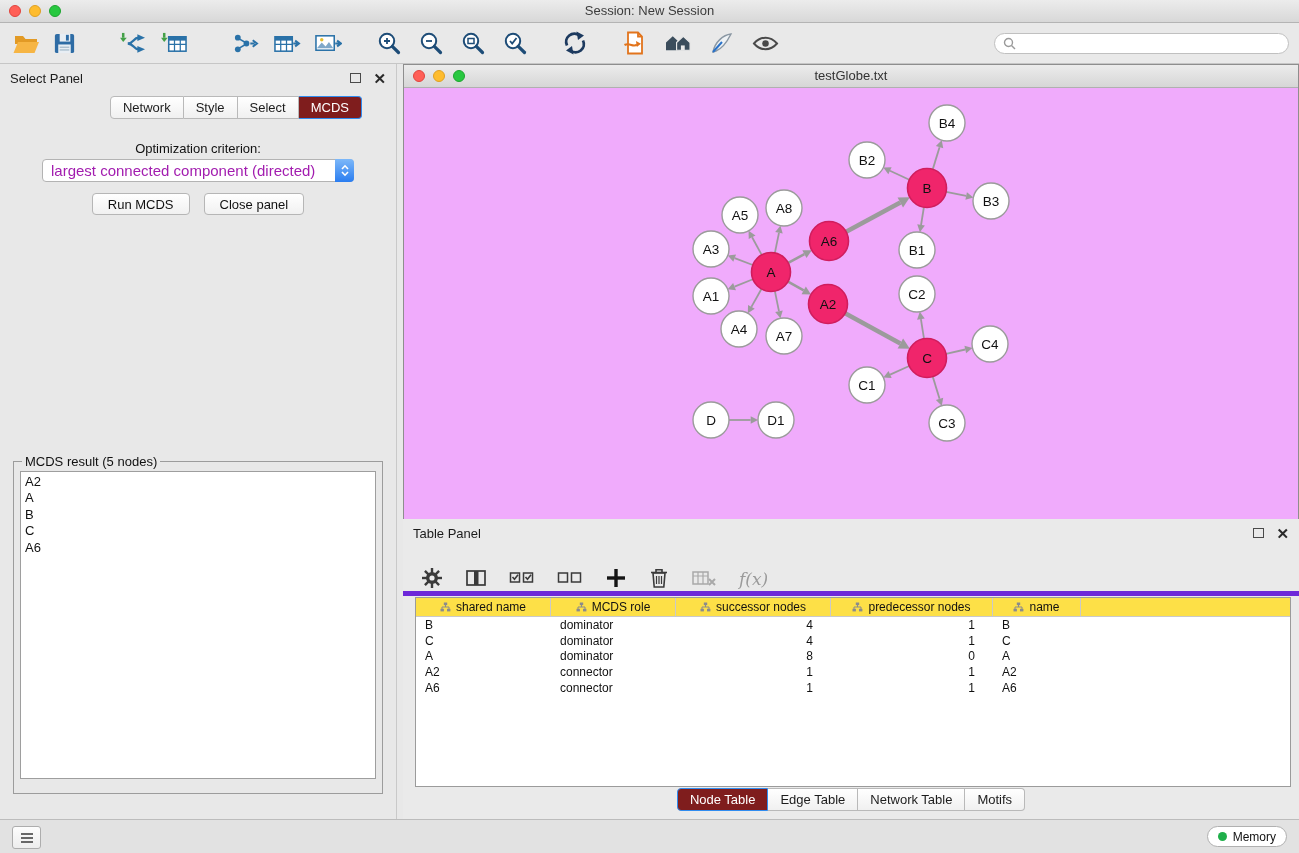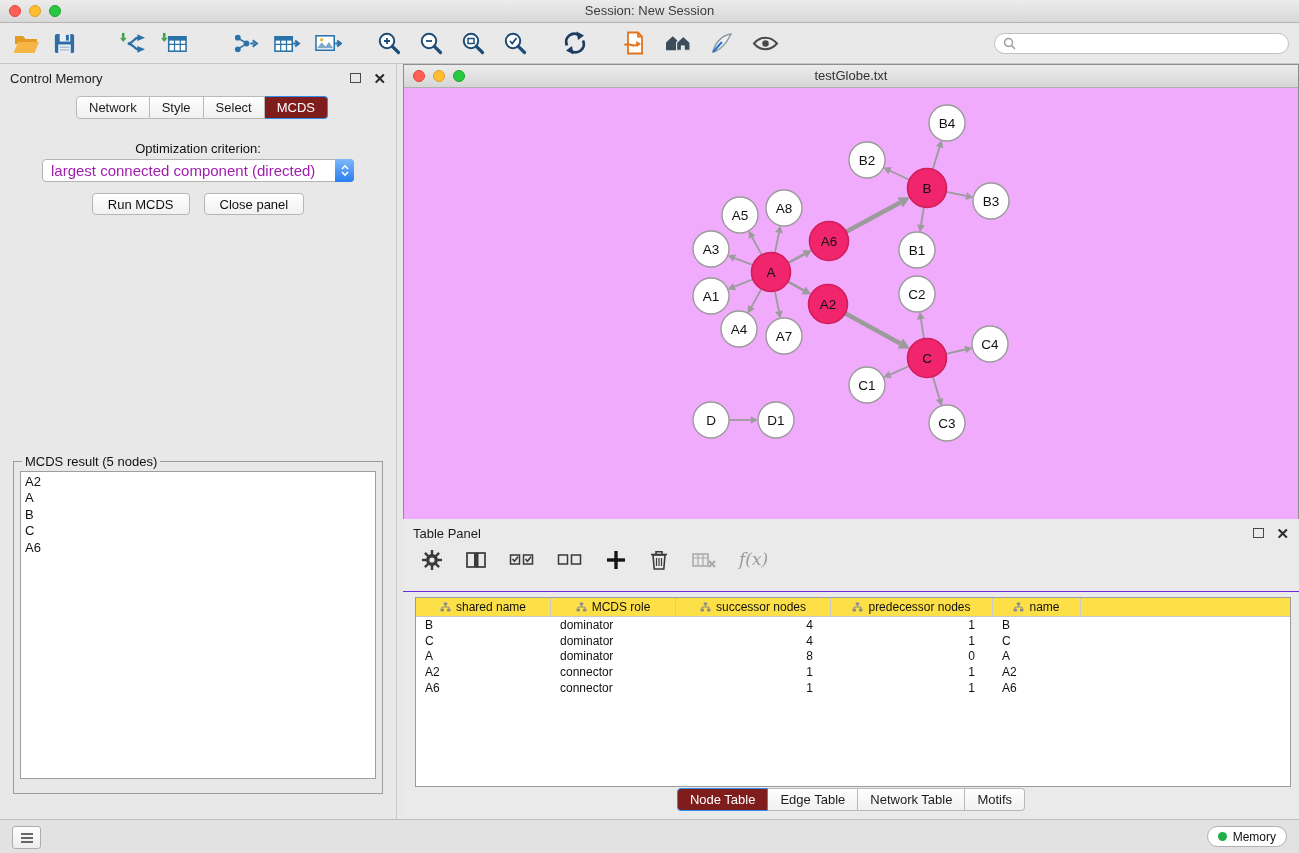--- a/index.html
+++ b/index.html
@@ -17,21 +17,21 @@
   .tbtn{background:none;border:none;padding:2px;display:flex;align-items:center;cursor:pointer;}
   .mr8{margin-right:8px}.mr12{margin-right:12px}.mr30{margin-right:30px}.mr38{margin-right:38px}
   .searchbox{margin-left:auto;width:295px;height:21px;border:1px solid #c0c0c0;border-radius:11px;background:#fff;display:flex;align-items:center;padding:0 8px;box-sizing:border-box;}
   .searchbox input{border:none;outline:none;flex:1;font-size:12px;background:transparent;margin-left:5px;font-family:"Liberation Sans",sans-serif;}
   
   .control-panel{position:absolute;left:0;top:64px;width:397px;bottom:33px;background:#e8e8e8;border-right:1px solid #c9c9c9;box-sizing:border-box;}
   .panel-header{height:28px;display:flex;align-items:center;padding:0 10px;font-size:13px;color:#1c1c1c;}
   .panel-header .spacer{flex:1;}
   .float-icon{width:9px;height:8px;border:1.4px solid #4a4a4a;display:inline-block;margin-right:12px;}
   .close-icon{font-size:15px;font-weight:bold;color:#2a2a2a;line-height:1;cursor:pointer;}
-  .cp-tabs{display:flex;margin:4px 0 0 76px;}
+  .cp-tabs{display:flex;margin:4px 0 0 76px;justify-content:center;}
   .seg-tab{height:21px;line-height:21px;padding:0 12px;font-size:13px;background:linear-gradient(#ffffff,#f0f0f0);border:1px solid #b9b9b9;border-left:none;color:#1c1c1c;cursor:pointer;}
   .seg-tab:first-child{border-left:1px solid #b9b9b9;border-radius:4px 0 0 4px;}
   .seg-tab:last-child{border-radius:0 4px 4px 0;}
   .seg-tab.active{background:#7f1d1d;border-color:#2f8cf0;color:#fff;}
   .opt-label{text-align:center;font-size:13px;color:#111;margin-top:22px;}
   .select{margin:3px auto 0;width:312px;height:23px;border:1px solid #b3b3b3;border-radius:4px;background:#fff;display:flex;align-items:center;box-sizing:border-box;cursor:pointer;}
   .select .sel-text{flex:1;font-size:15px;color:#a21caf;padding-left:8px;white-space:nowrap;overflow:hidden;}
   .stepper{width:19px;height:23px;margin-right:-1px;background:linear-gradient(#7db8f9,#2a7df0);border-radius:0 4px 4px 0;display:flex;align-items:center;justify-content:center;}
   .btn-row{display:flex;justify-content:center;gap:14px;margin-top:11px;}
   .btn{height:22px;padding:0 15px;font-size:13px;color:#111;background:linear-gradient(#ffffff,#f1f1f1);border:1px solid #b6b6b6;border-radius:4px;cursor:pointer;font-family:"Liberation Sans",sans-serif;}
@@ -40,21 +40,21 @@
   .mcds-list{background:#fff;border:1px solid #9e9e9e;width:100%;height:308px;box-sizing:border-box;overflow:hidden;padding:2px 4px;font-size:13px;line-height:16.4px;color:#111;}
   
   .net-window{position:absolute;left:403px;top:64px;width:896px;height:582px;border:1px solid #8e8e8e;box-sizing:border-box;background:#fff;}
   .net-titlebar{position:relative;height:22px;background:linear-gradient(#ececec,#d6d6d6);border-bottom:1px solid #b0b0b0;}
   .net-titlebar .title{text-align:center;font-size:13px;line-height:22px;color:#333;}
   .net-canvas{position:absolute;top:23px;left:0;right:0;bottom:0;background:#f0abfc;}
   .net-canvas svg{display:block;width:100%;height:100%;}
   .resize-grip{position:absolute;right:1px;bottom:1px;width:11px;height:11px;background:repeating-linear-gradient(135deg,transparent 0 2px,#b5b5b5 2px 3px);}
   
   .table-panel{position:absolute;left:403px;top:519px;width:896px;bottom:33px;background:#eaeaea;box-sizing:border-box;}
-  .tp-toolbar{height:44px;display:flex;align-items:flex-start;padding:0 16px;gap:18px;border-bottom:1px solid #6d28d9;}
+  .tp-toolbar{height:44px;display:flex;align-items:flex-end;padding:0 16px;gap:18px;border-bottom:5px solid #6d28d9;}
   .fx{font-family:"DejaVu Serif",serif;font-style:italic;font-size:17px;color:#9a9a9a;}
   .tp-tablewrap{position:absolute;left:12px;right:8px;top:78px;height:188px;background:#fff;border:1px solid #9b9b9b;overflow:hidden;}
   .thead{display:flex;height:18px;background:#fde047;border-bottom:1px solid #c9c9c9;}
   .th{display:flex;align-items:center;justify-content:center;gap:5px;font-size:12px;color:#111;border-right:1px solid #c9c9c9;box-sizing:border-box;cursor:pointer;}
   .th.filler{flex:1;border-right:none;}
   .tbody .tr{display:flex;height:15.8px;align-items:center;}
   .td{font-size:12px;color:#111;box-sizing:border-box;white-space:nowrap;overflow:hidden;}
   .tp-tabs{position:absolute;bottom:9px;left:0;right:0;display:flex;justify-content:center;}
   
   .statusbar{position:absolute;left:0;right:0;bottom:0;height:33px;background:#e2e2e2;border-top:1px solid #bcbcbc;}
@@ -203,21 +203,21 @@
       <svg width="13" height="13" viewBox="0 0 13 13">
         <circle cx="5.5" cy="5.5" r="4" fill="none" stroke="#9a9a9a" stroke-width="1.4"></circle>
         <line x1="8.5" y1="8.5" x2="12" y2="12" stroke="#9a9a9a" stroke-width="1.4"></line>
       </svg>
       <input type="text" placeholder="" style="">
     </div>
   </div>
 
   <div class="control-panel">
     <div class="panel-header">
-      <span>Control Memory</span>
+      <span>Select Panel</span>
       <span class="spacer"></span>
       <span class="float-icon"></span>
       <span class="close-icon">✕</span>
     </div>
     <div class="cp-tabs">
       <div class="seg-tab">Network</div>
       <div class="seg-tab">Style</div>
       <div class="seg-tab">Select</div>
       <div class="seg-tab active">MCDS</div>
     </div>

